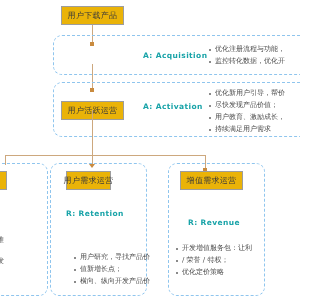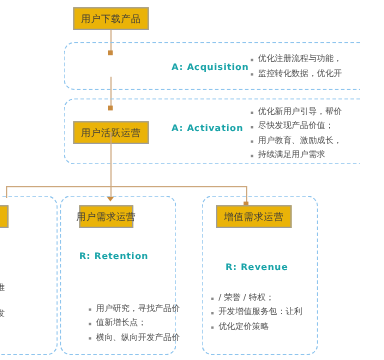--- a/index.html
+++ b/index.html
@@ -128,18 +128,18 @@
   <div class="bullets" style="left:73px;top:232px;width:88px;margin-top:20px;">
     <div class="bi">用户研究，寻找产品价</div>
     <div class="bi" style="padding-left:7px;">值新增长点；</div>
     <div class="bi">横向、纵向开发产品价</div>
   </div>
 
   <div class="dashbox" style="left:168px;top:163px;width:97px;height:133px;"></div>
   <div class="node" style="left:180px;top:171px;width:63px;height:19px;">增值需求运营</div>
   <div class="stage" style="left:188px;top:218px;">R: Revenue</div>
   <div class="bullets" style="left:175px;top:243px;width:88px;">
+    <div class="bi">开发增值服务包：让利</div>
     <div class="bi" style="padding-left:7px;">/ 荣誉 / 特权；</div>
-    <div class="bi">开发增值服务包：让利</div>
     <div class="bi">优化定价策略</div>
   </div>
 
 </div>
 
 </body></html>

